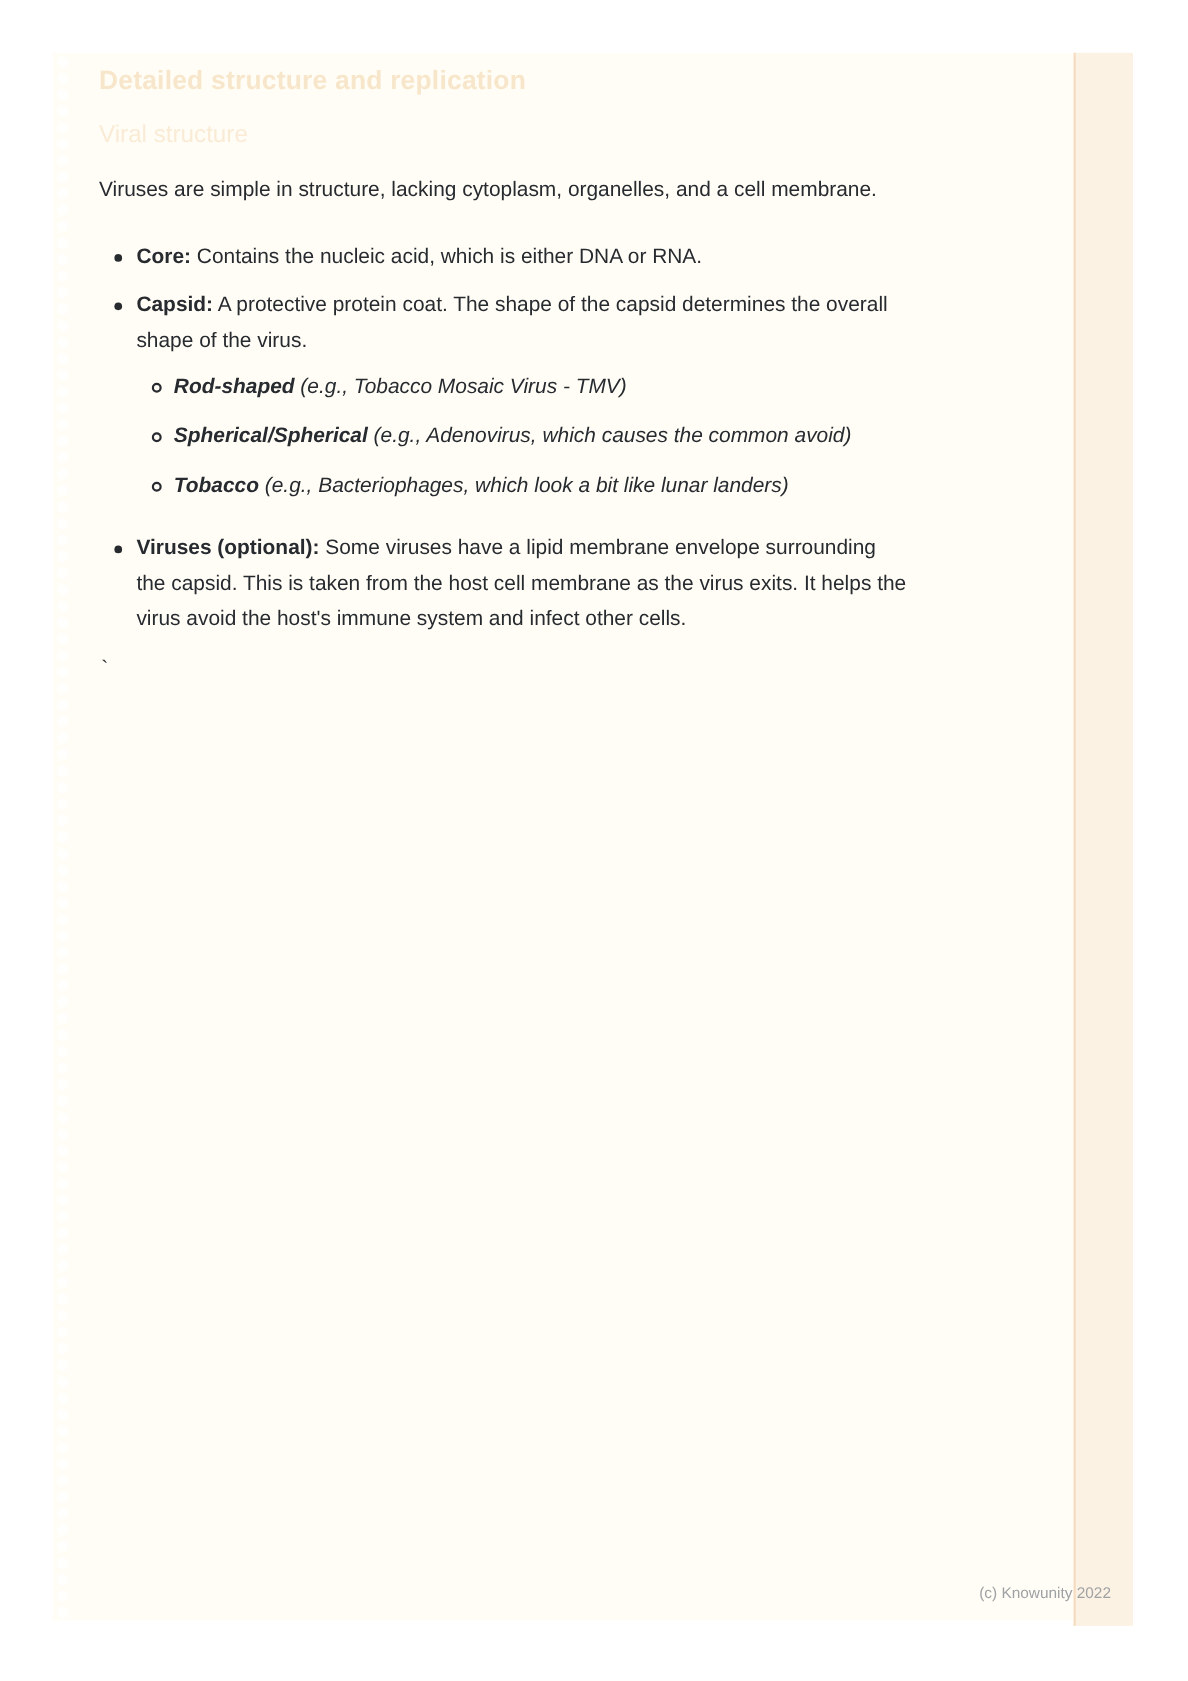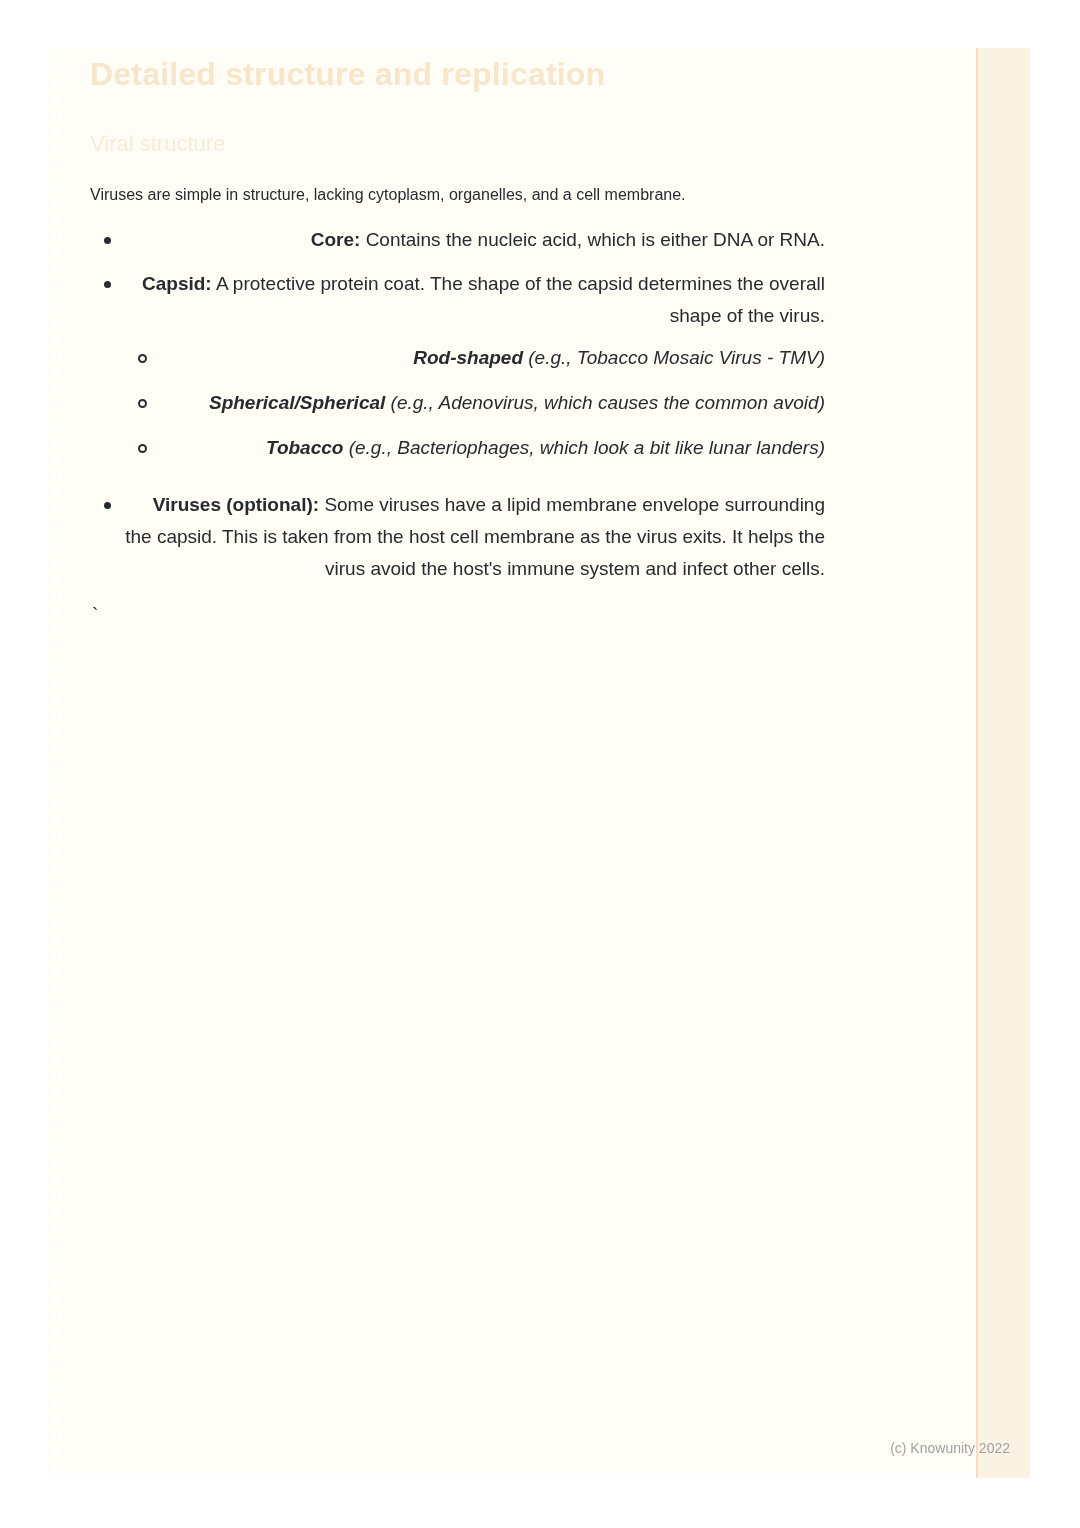--- a/index.html
+++ b/index.html
@@ -30,37 +30,37 @@
     background: var(--strip_bg, #FCF2E3);
     border-left: 2px solid var(--strip_line, #F5DCC1);
     box-sizing: border-box;
   }
   .content {
     position: absolute; left: 90px; top: 48px;
     width: 735px;
     color: var(--text_color, #272B30);
   }
   .page-title {
-    font-size: 32px; font-weight: bold;
+    font-size: 24px; font-weight: bold;
     line-height: 36px; letter-spacing: 0.2px;
     color: var(--title_color, #F8E6CB);
-    margin: 8px 0 38px 0;
+    margin: 8px 0 16px 0;
   }
   .section-heading {
     font-size: 22px; font-weight: normal;
     line-height: 28px;
     color: var(--heading_color, #FAEBD6);
     margin: 0;
   }
   .intro {
-    font-size: 16px; line-height: 34px;
+    font-size: 19px; line-height: 34px;
     text-align: justify; text-align-last: left;
     margin: 20px 0 0 0;
   }
-  .bullet-list { margin-top: 12px; text-align: right; }
+  .bullet-list { margin-top: 28px; }
   .li { display: flex; margin-bottom: 12px; font-size: 19px; line-height: 32px; }
   .marker-cell { flex: none; width: 34px; }
   .dot {
     width: 7px; height: 7px; border-radius: 50%;
     background: var(--text_color, #272B30);
     margin: 13px 0 0 14px;
   }
   .sub-list { margin: 10px 0 2px 14px; }
   .sub-list .li { margin-bottom: 13px; font-style: italic; }
   .sub-list .marker-cell { width: 20px; }

